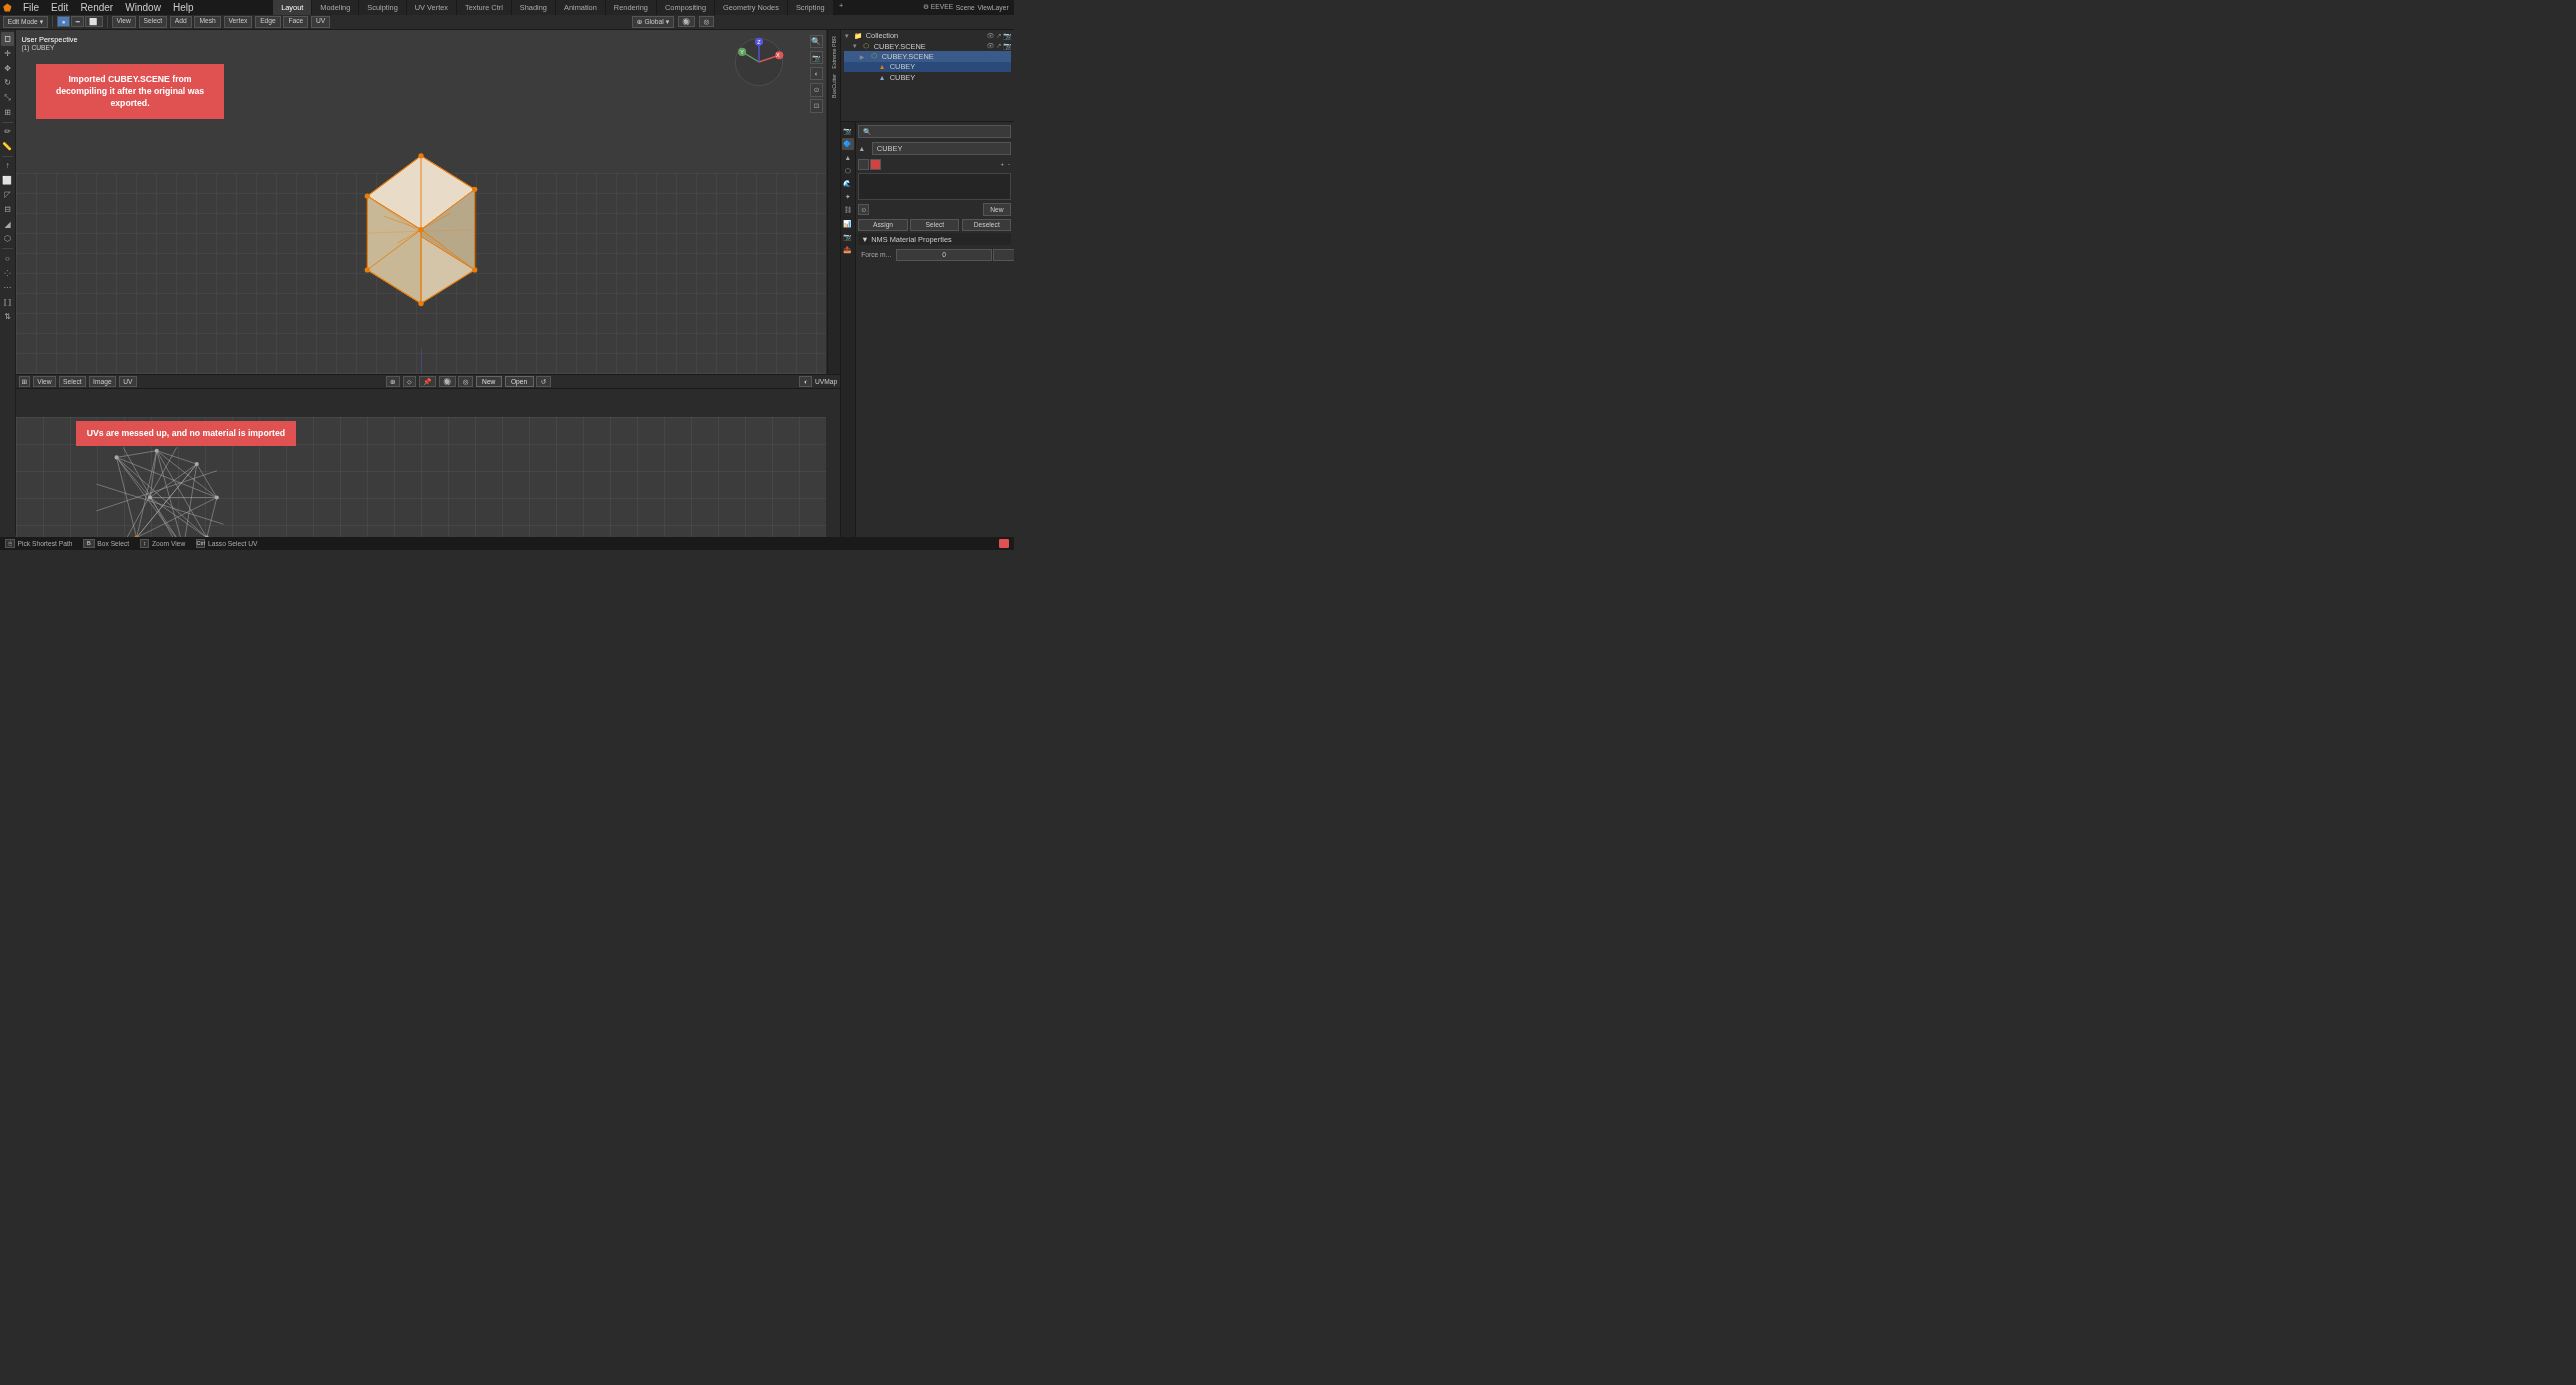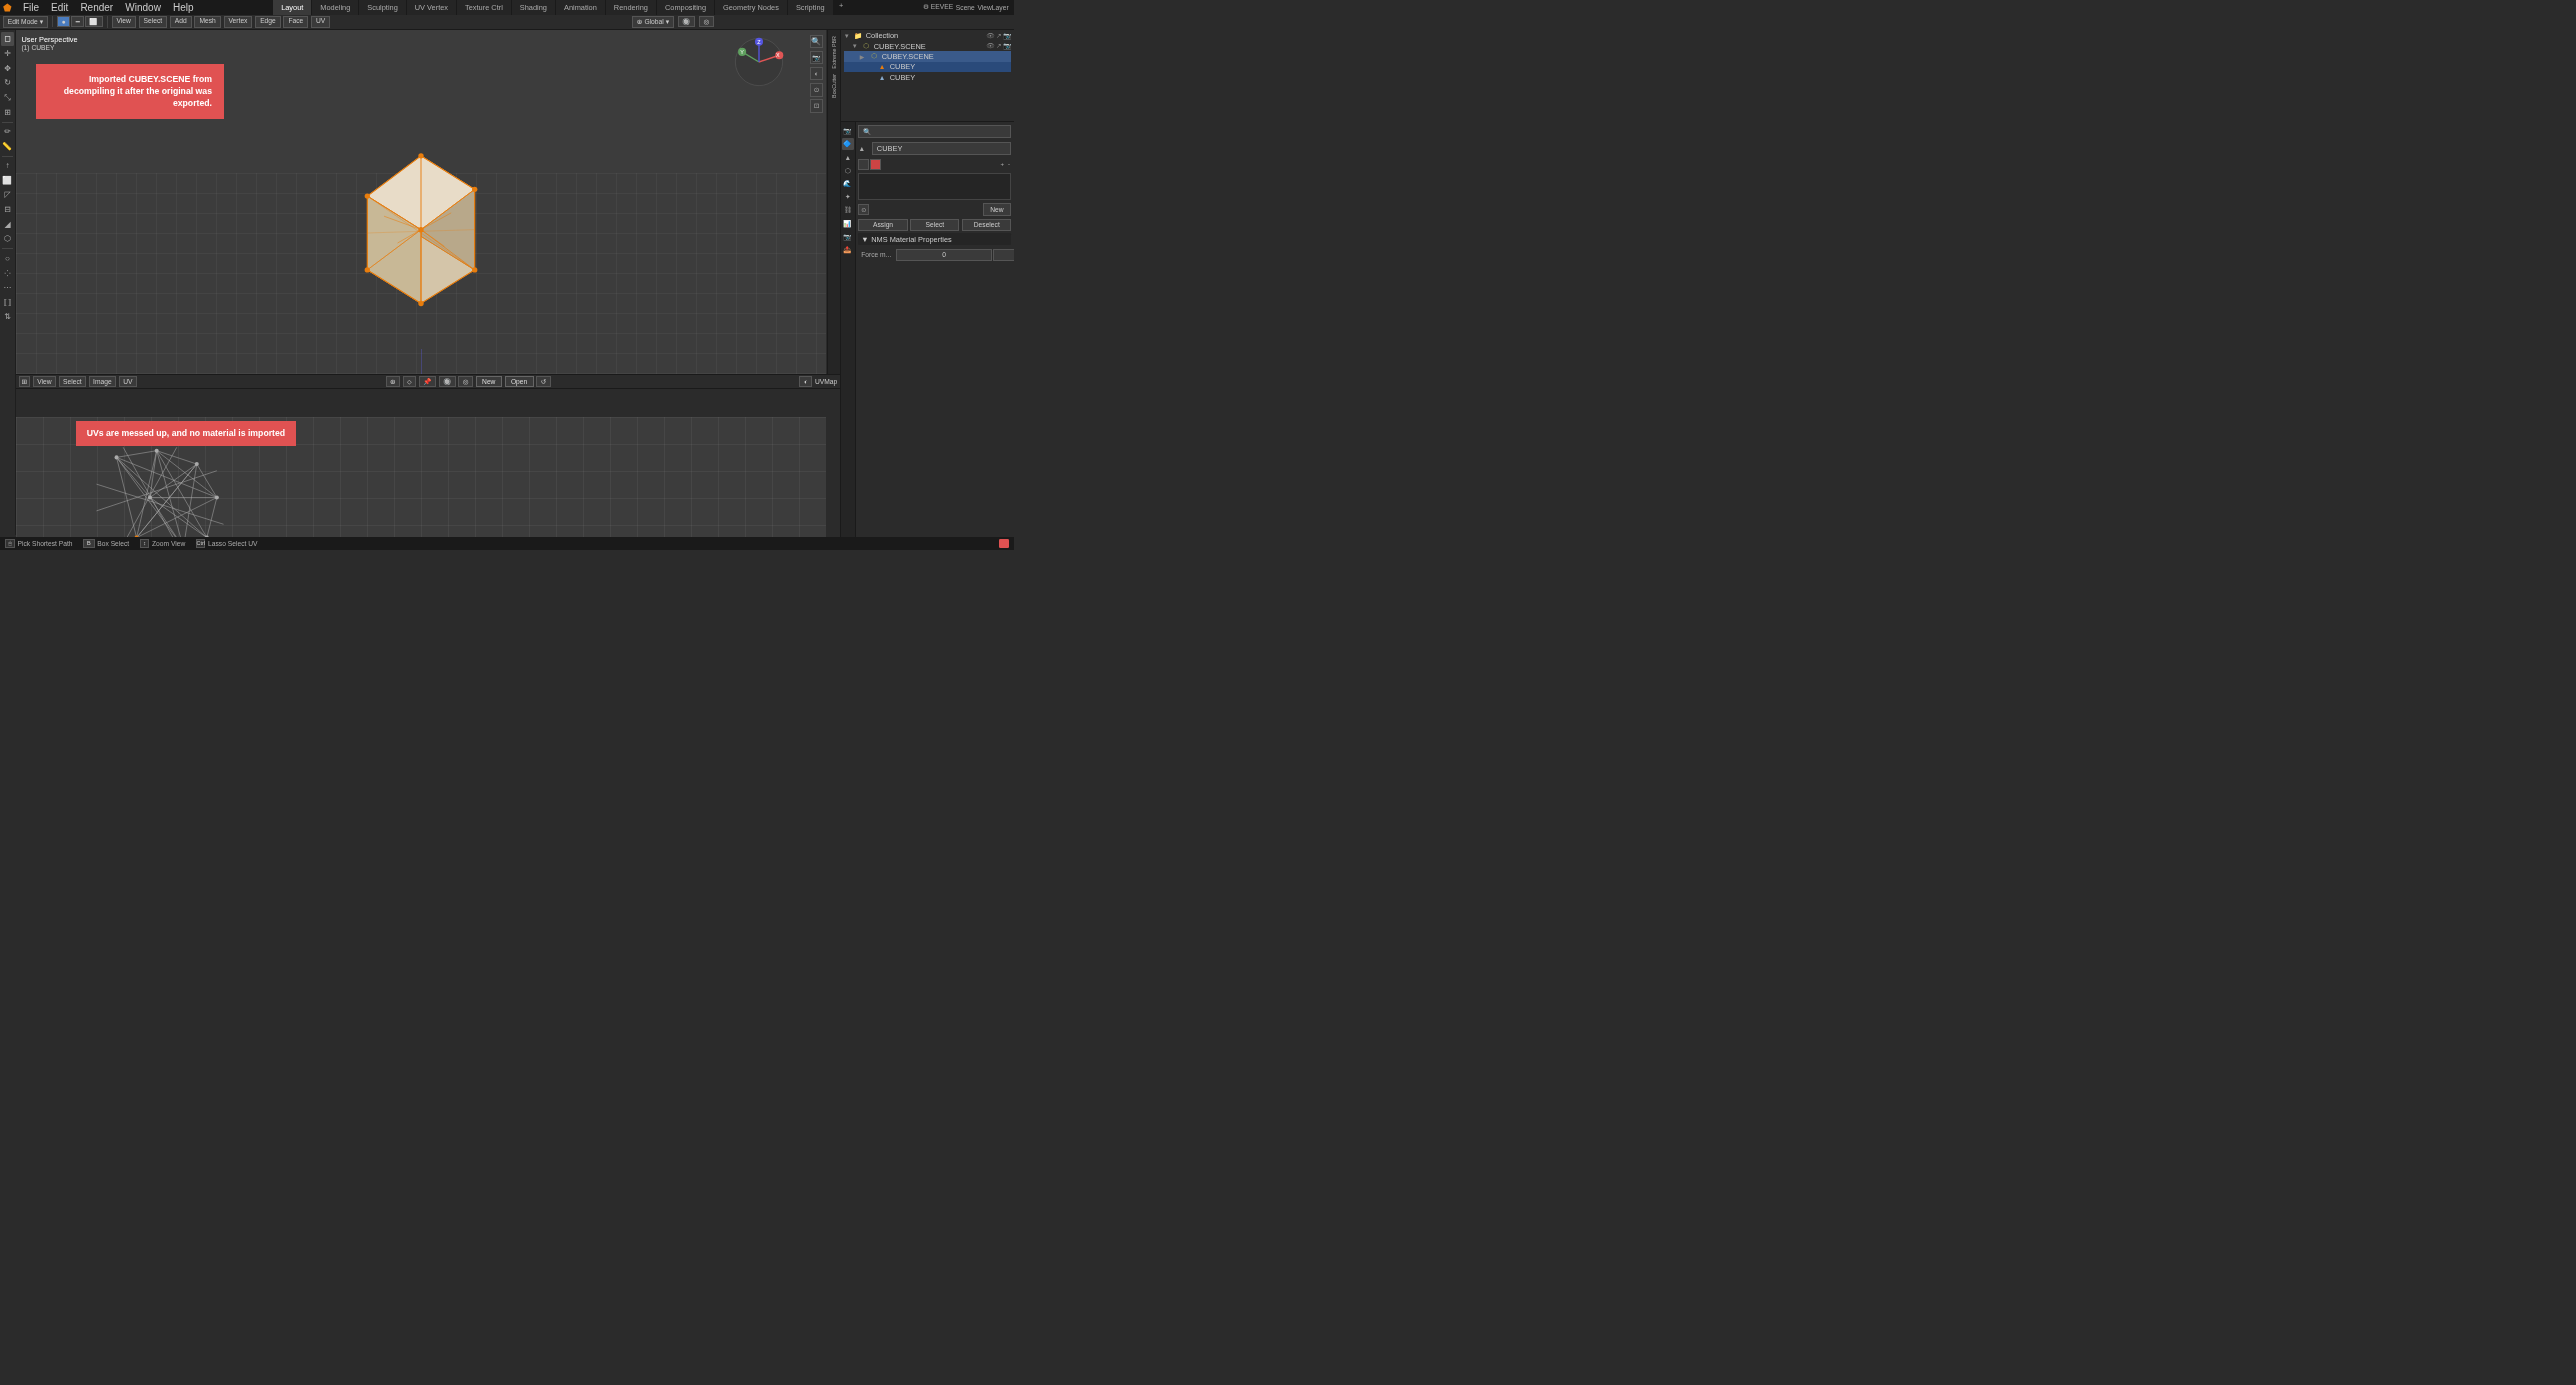--- a/index.html
+++ b/index.html
@@ -326,21 +326,21 @@
 
     
     .annotation-red {
       position: absolute;
       background: #e05252;
       color: #fff;
       font-size: 10.7px;
       font-weight: bold;
       padding: 9.4px 12px;
       line-height: 1.4;
-      text-align: right;
+      text-align: center;
       z-index: 200;
     }
 
     
     .status-bar {
       position: absolute;
       bottom: 0;
       left: 0;
       right: 0;
       height: 13.4px;

